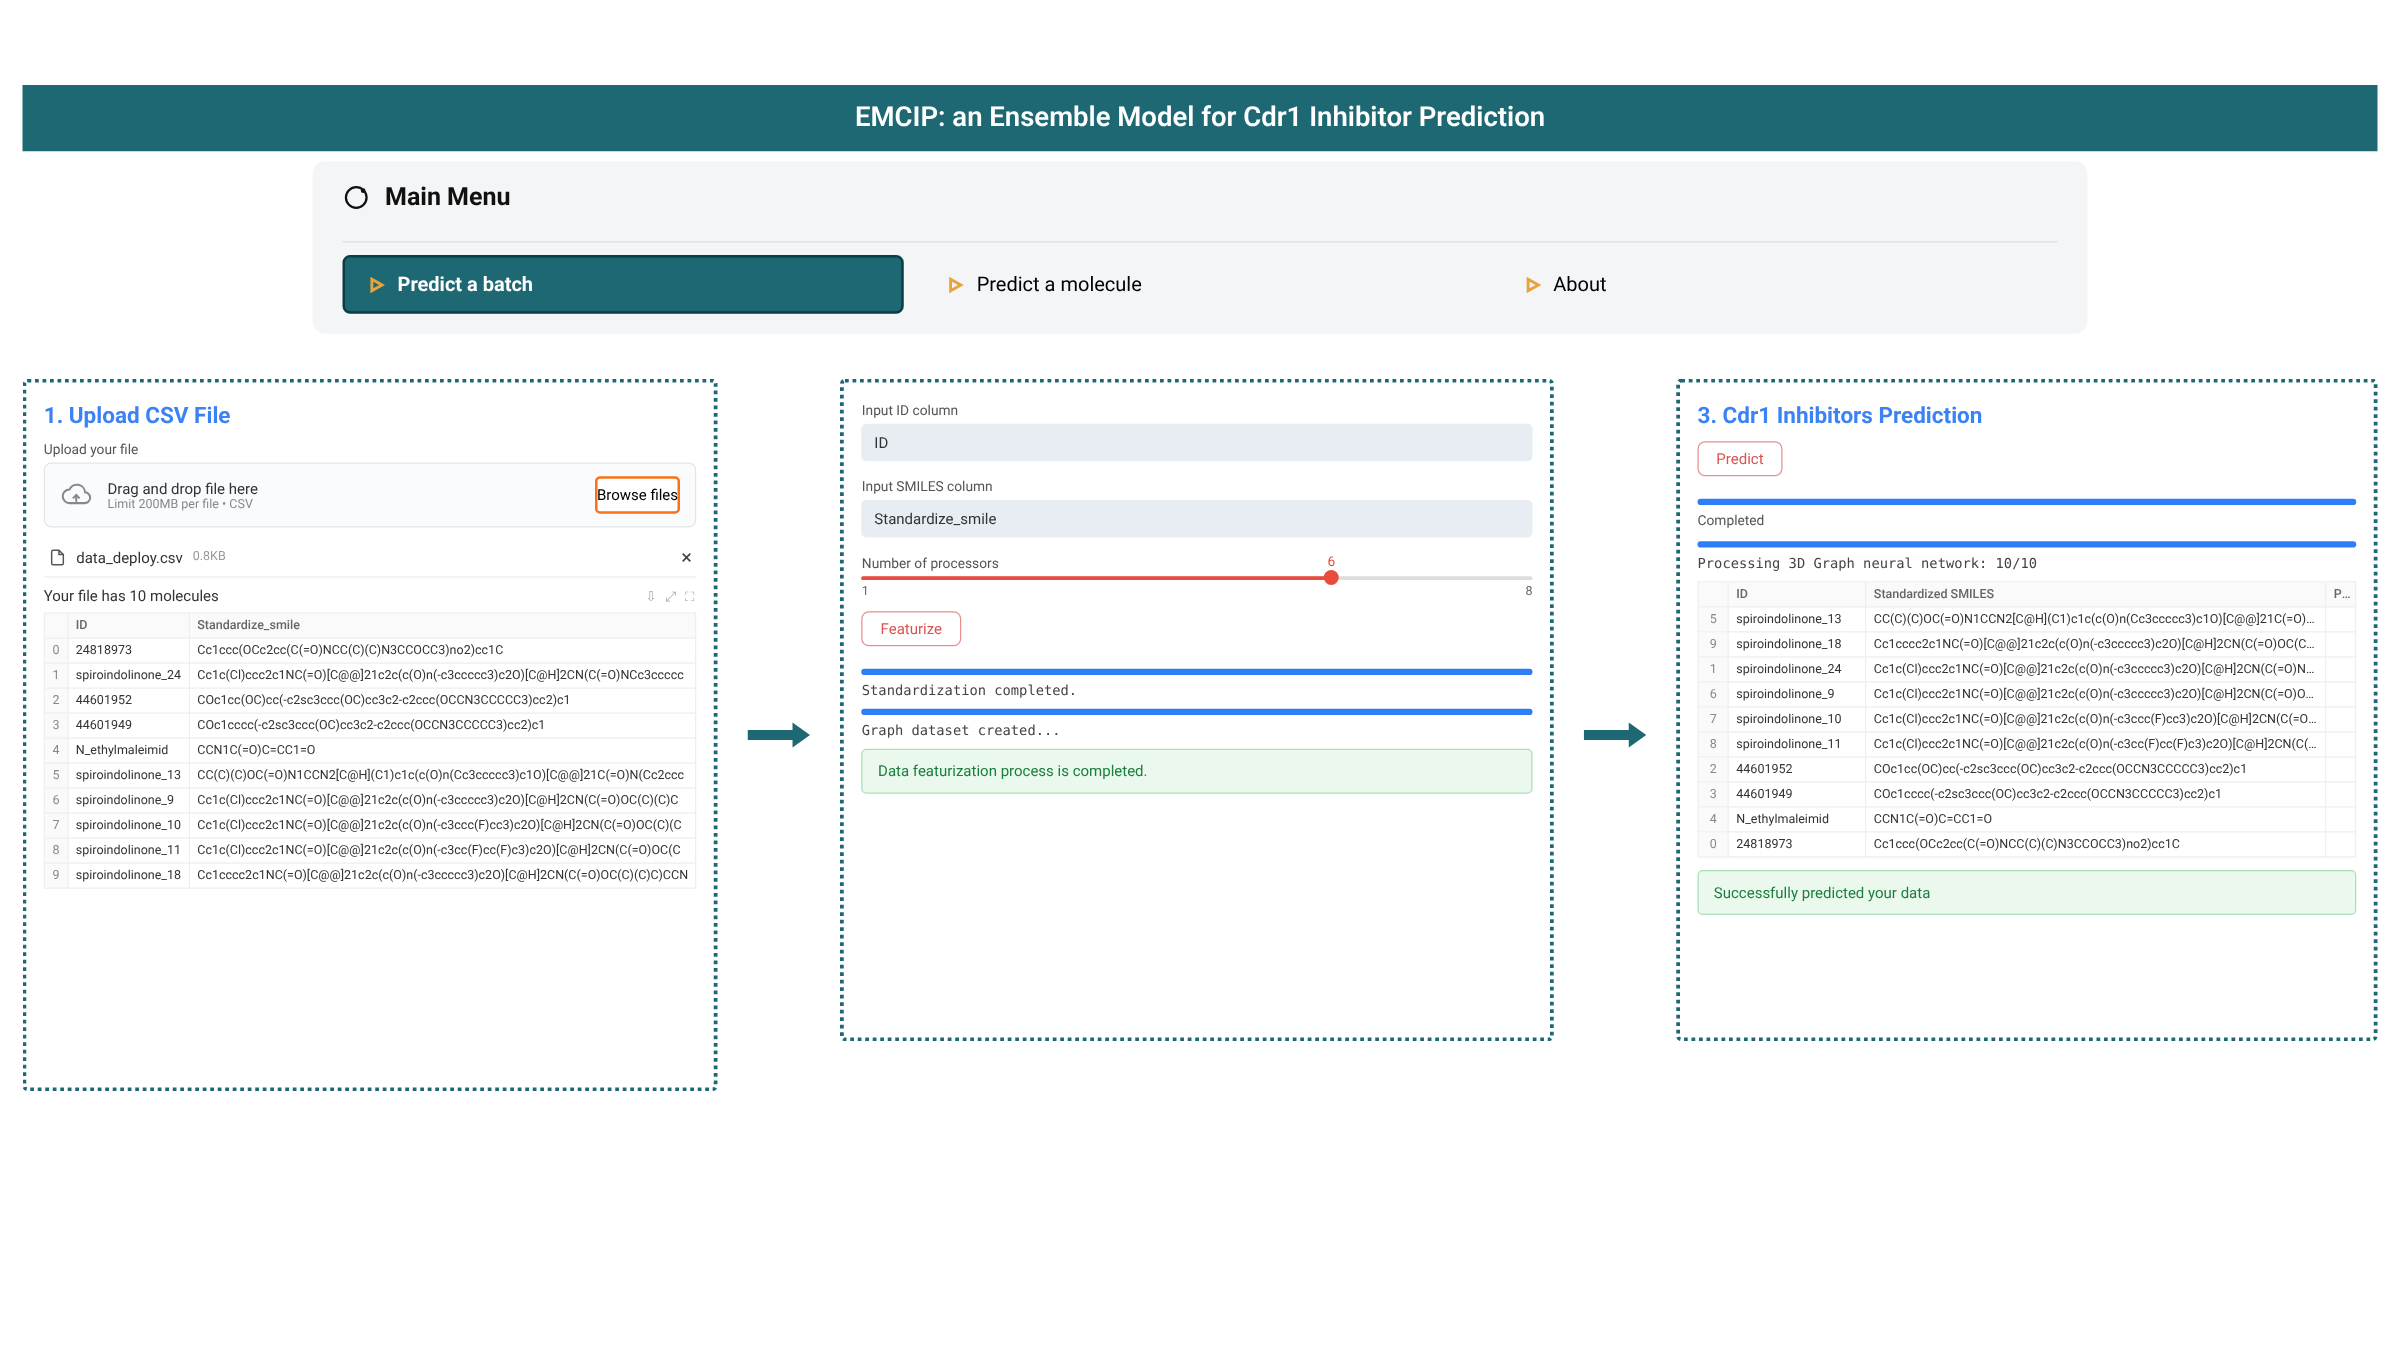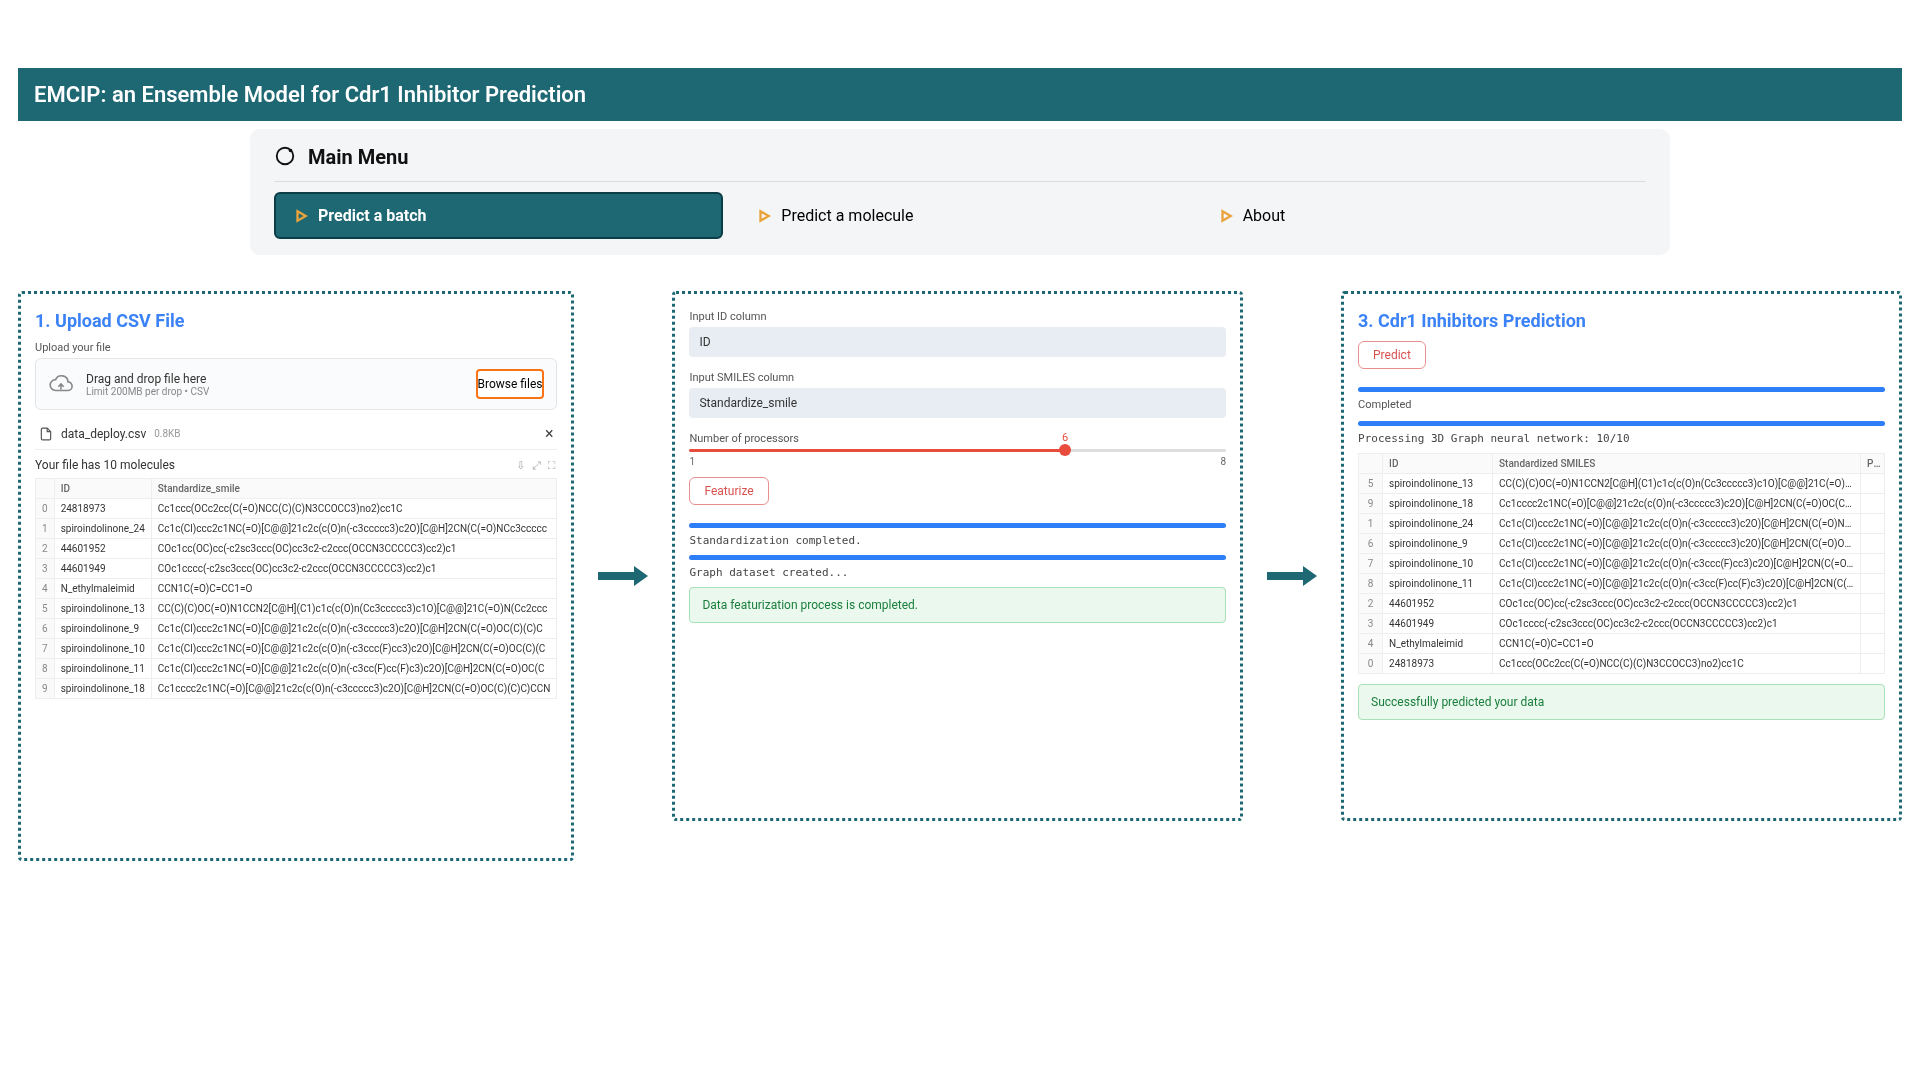--- a/index.html
+++ b/index.html
@@ -1,19 +1,19 @@
 <!DOCTYPE html>
 <html><head>
 <meta charset="utf-8">
 <style>
 *{box-sizing:border-box;margin:0;padding:0;font-family:-apple-system,BlinkMacSystemFont,"Segoe UI",Roboto,sans-serif}
 body{background:#fff;width:1920px;height:1080px;overflow:hidden}
-.header{background:#1e6873;color:#fff;text-align:left;padding:14px 16px;font-size:22px;font-weight:600;margin:68px 18px 0}
+.header{background:#1e6873;color:#fff;text-align:center;padding:14px 0;font-size:22px;font-weight:600;margin:68px 18px 0}
 .menu-block{background:#f4f5f7;margin:8px 250px 0;border-radius:10px;padding:16px 24px}
-.menu-title-row{display:flex;align-items:flex-start;gap:12px;padding-bottom:12px;border-bottom:1px solid #ddd}
+.menu-title-row{display:flex;align-items:flex-end;gap:12px;padding-bottom:24px;border-bottom:1px solid #ddd}
 .menu-title-row svg{width:22px;height:22px}
 .menu-title{font-size:20px;font-weight:700;color:#111}
 .tabs{display:flex;gap:16px;margin-top:10px}
 .tab{flex:1;display:flex;align-items:center;gap:10px;padding:12px 18px;border-radius:6px;cursor:pointer;font-size:16px}
 .tab.active{background:#1e6873;color:#fff;font-weight:700;border:2px solid #0a3d45}
 .tab svg{width:14px;height:14px}
 .tab .tri{fill:none;stroke:#e8a33d;stroke-width:2}
 .panels{display:flex;gap:24px;padding:36px 18px 0;align-items:flex-start}
 .panel{border:3px dotted #1e6873;border-radius:4px;padding:16px 14px;font-size:12px;color:#333;position:relative;background:#fff}
 .panel.p1{width:560px;height:570px}
@@ -100,21 +100,21 @@
   <div class="panel p1">
     <div class="h">1. Upload CSV File</div>
     <div class="lbl">Upload your file</div>
     <div class="dropzone">
       <svg class="cloud" viewBox="0 0 24 24" fill="none" stroke="currentColor" stroke-width="1.5">
           <path d="M7 18a5 5 0 010-10 6 6 0 0111.5 2A4 4 0 0118 18H7z"></path>
           <path d="M12 12v5M9.5 14.5L12 12l2.5 2.5"></path>
         </svg>
       <div class="dz-txt">
         <div class="t1">Drag and drop file here</div>
-        <div class="t2">Limit 200MB per drop • CSV</div>
+        <div class="t2">Limit 200MB per file • CSV</div>
       </div>
       <button class="browse">Browse files</button>
     </div>
     <div class="file-row">
       <svg width="14" height="14" viewBox="0 0 24 24" fill="none" stroke="#555" stroke-width="2">
           <path d="M14 2H6a2 2 0 00-2 2v16a2 2 0 002 2h12a2 2 0 002-2V8z"></path>
           <path d="M14 2v6h6"></path>
         </svg>
       <span class="fname">data_deploy.csv</span>
       <span class="fsize">0.8KB</span>

